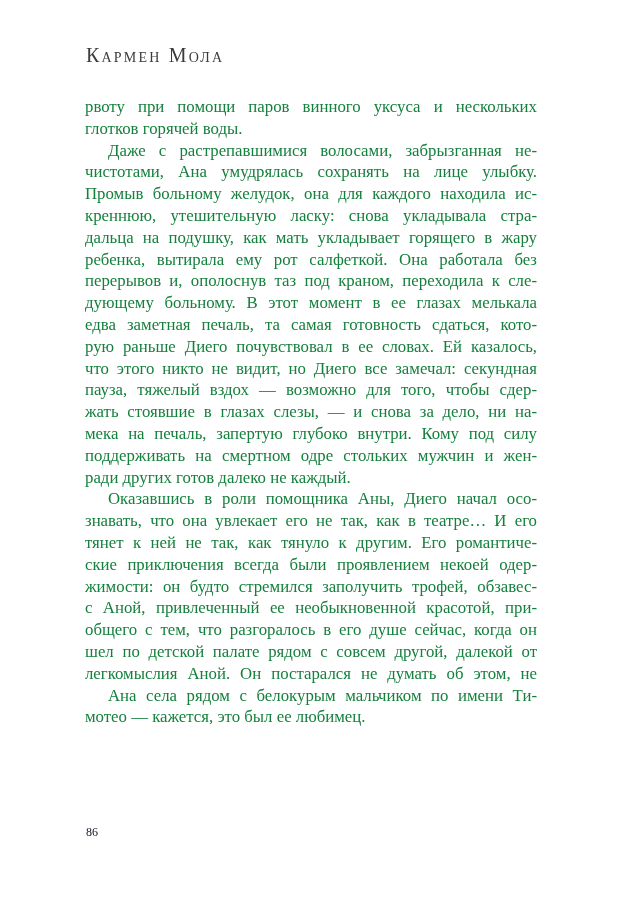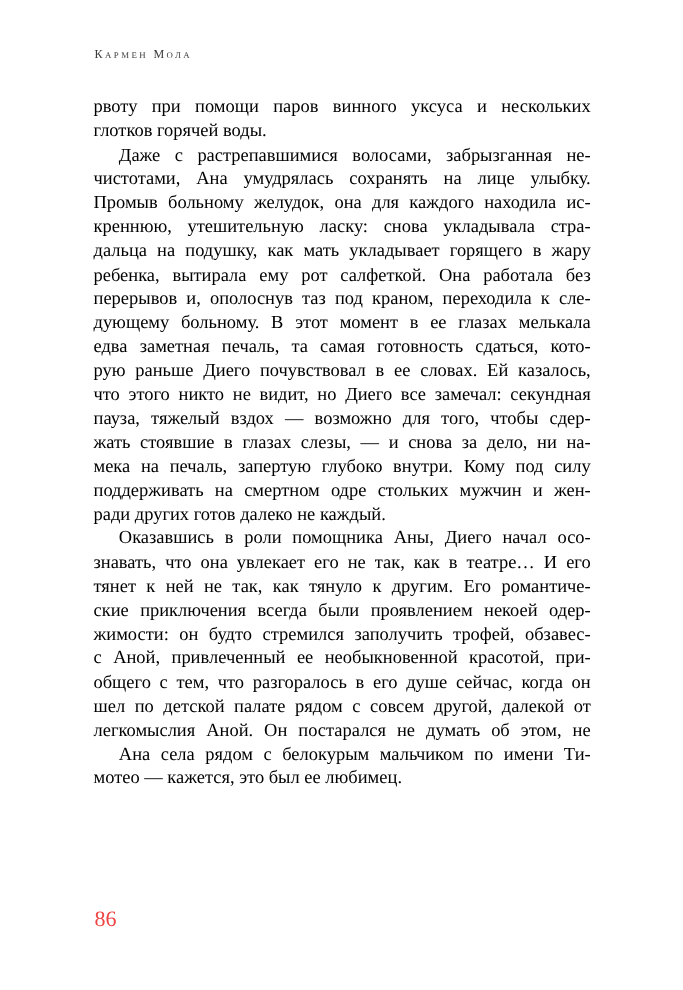--- a/index.html
+++ b/index.html
@@ -12,52 +12,52 @@
     width: 621px;
     height: 900px;
     background: #ffffff;
     overflow: hidden;
     font-family: "Liberation Serif", "DejaVu Serif", serif;
   }
   .running-header {
     position: absolute;
     left: 86px;
     top: 44px;
-    font-size: 11px;
+    font-size: 20px;
     font-variant: small-caps;
     letter-spacing: 2.2px;
     color: #3b3b3b;
   }
   .body-text {
     position: absolute;
     left: 85px;
-    top: 86px;
+    top: 96px;
     width: 452px;
     font-size: 16.8px;
     line-height: 21.8px;
-    color: #000000;
+    color: #15803d;
   }
   .line {
     height: 21.8px;
     text-align: justify;
     text-align-last: justify;
     white-space: normal;
   }
   .line.last {
     text-align-last: left;
   }
   .line.indent {
     text-indent: 23px;
   }
   .page-num {
     position: absolute;
     left: 86px;
     top: 825px;
-    font-size: 20px;
-    color: #ef4444;
+    font-size: 12px;
+    color: #0f172a;
   }
 </style>
 </head>
 <body>
 
 <div class="page">
   <div class="running-header">Кармен Мола</div>
 
   <div class="body-text">
       <div class="line">рвоту при помощи паров винного уксуса и нескольких</div>

